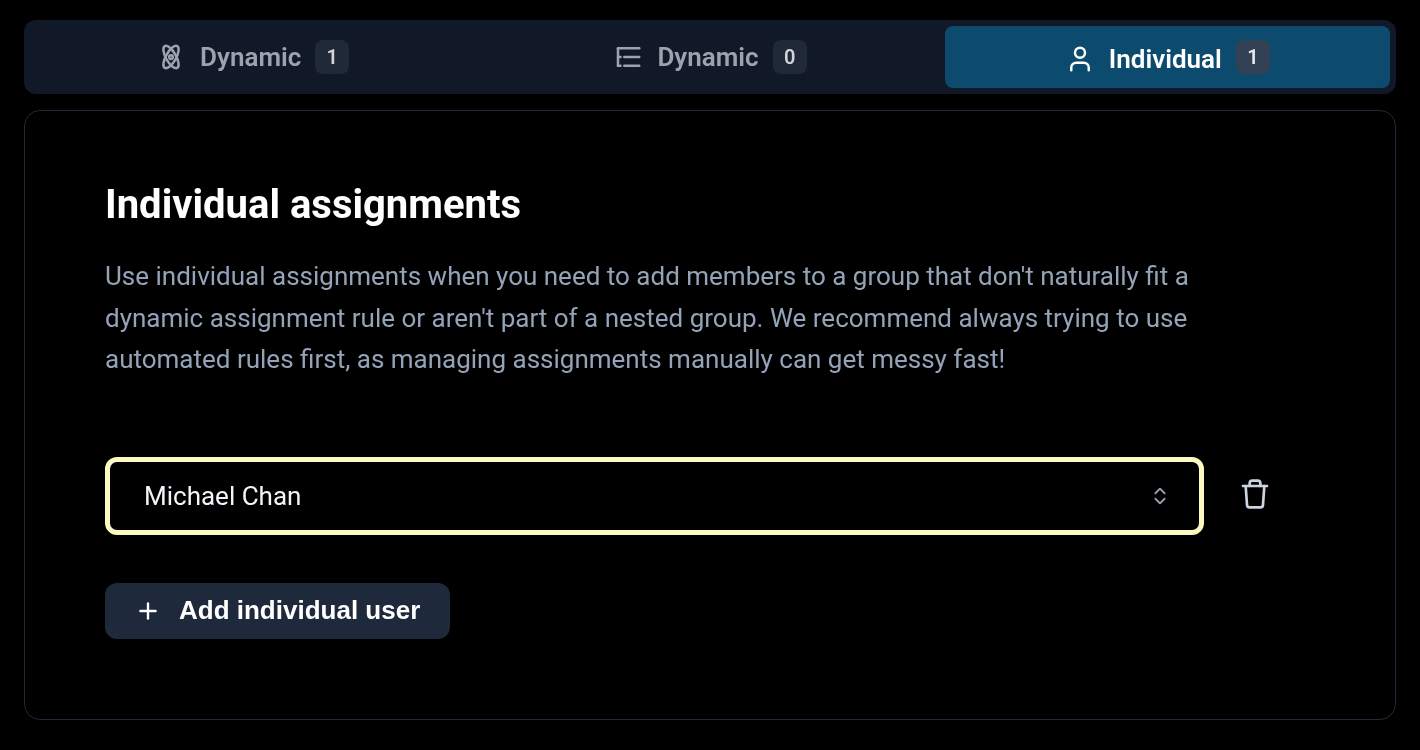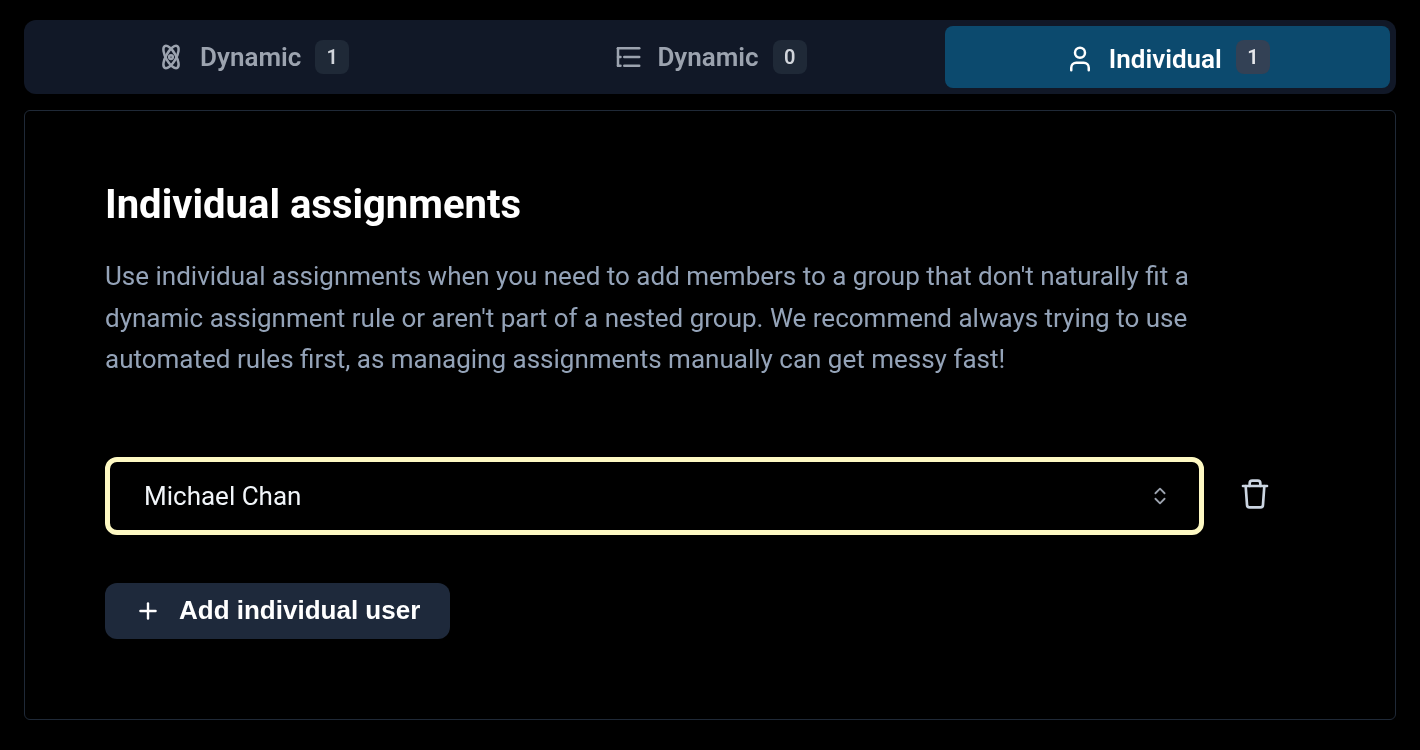--- a/index.html
+++ b/index.html
@@ -58,21 +58,21 @@
     font-weight: 600;
   }
   .tab.active .badge {
     background: #334155;
     color: #e5e7eb;
   }
 
   
   .panel {
     border: 1px solid #1f2937;
-    border-radius: 6px;
+    border-radius: 16px;
     padding: 70px 117px 70px 80px;
     min-height: 610px;
   }
   .panel h1 {
     font-size: 40px;
     font-weight: 700;
     color: #ffffff;
     margin-bottom: 28px;
   }
   .panel p.desc {

